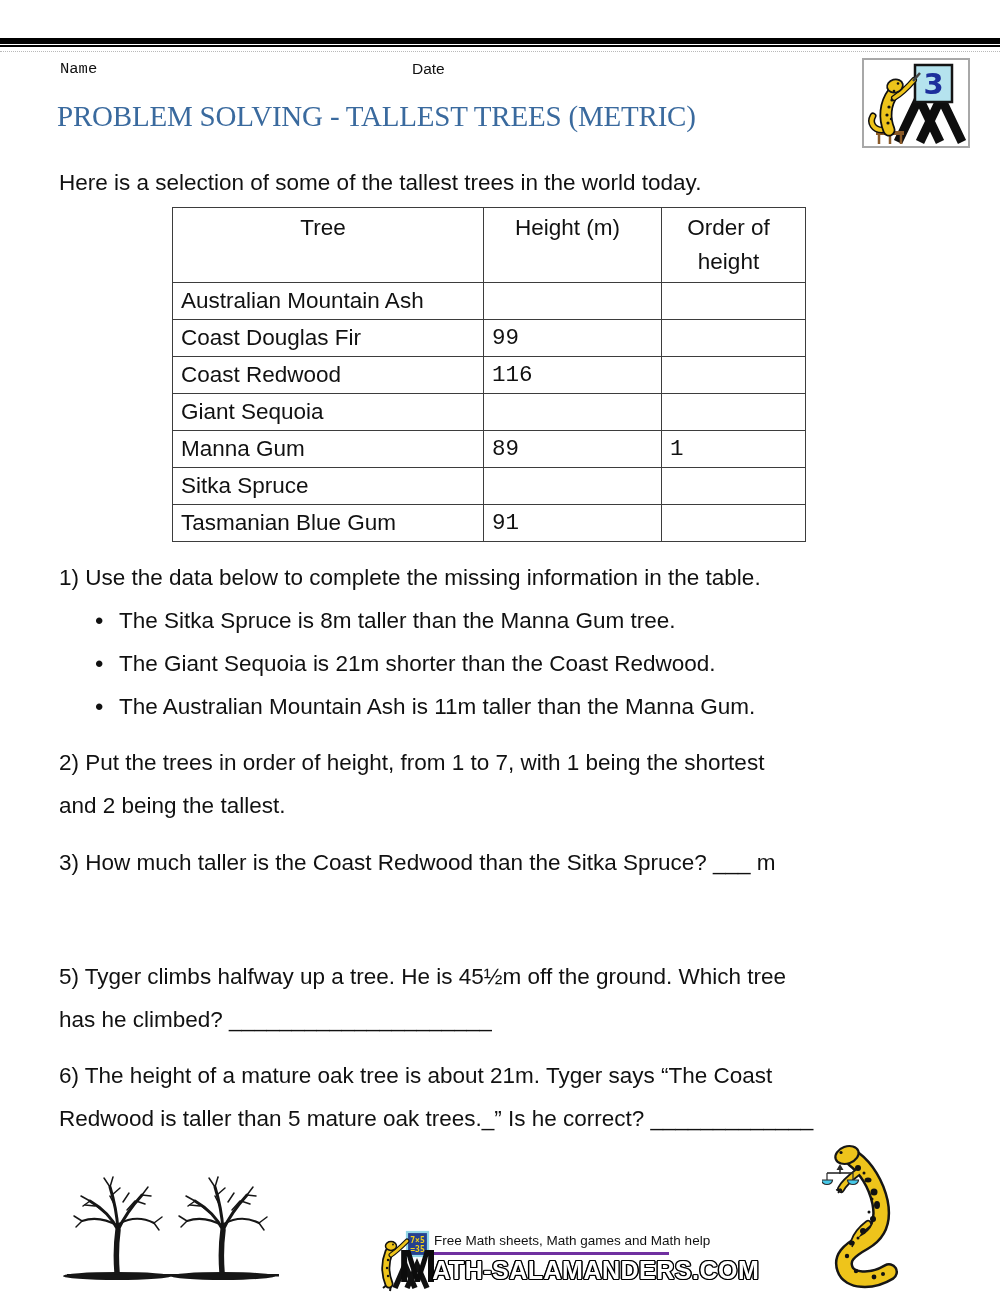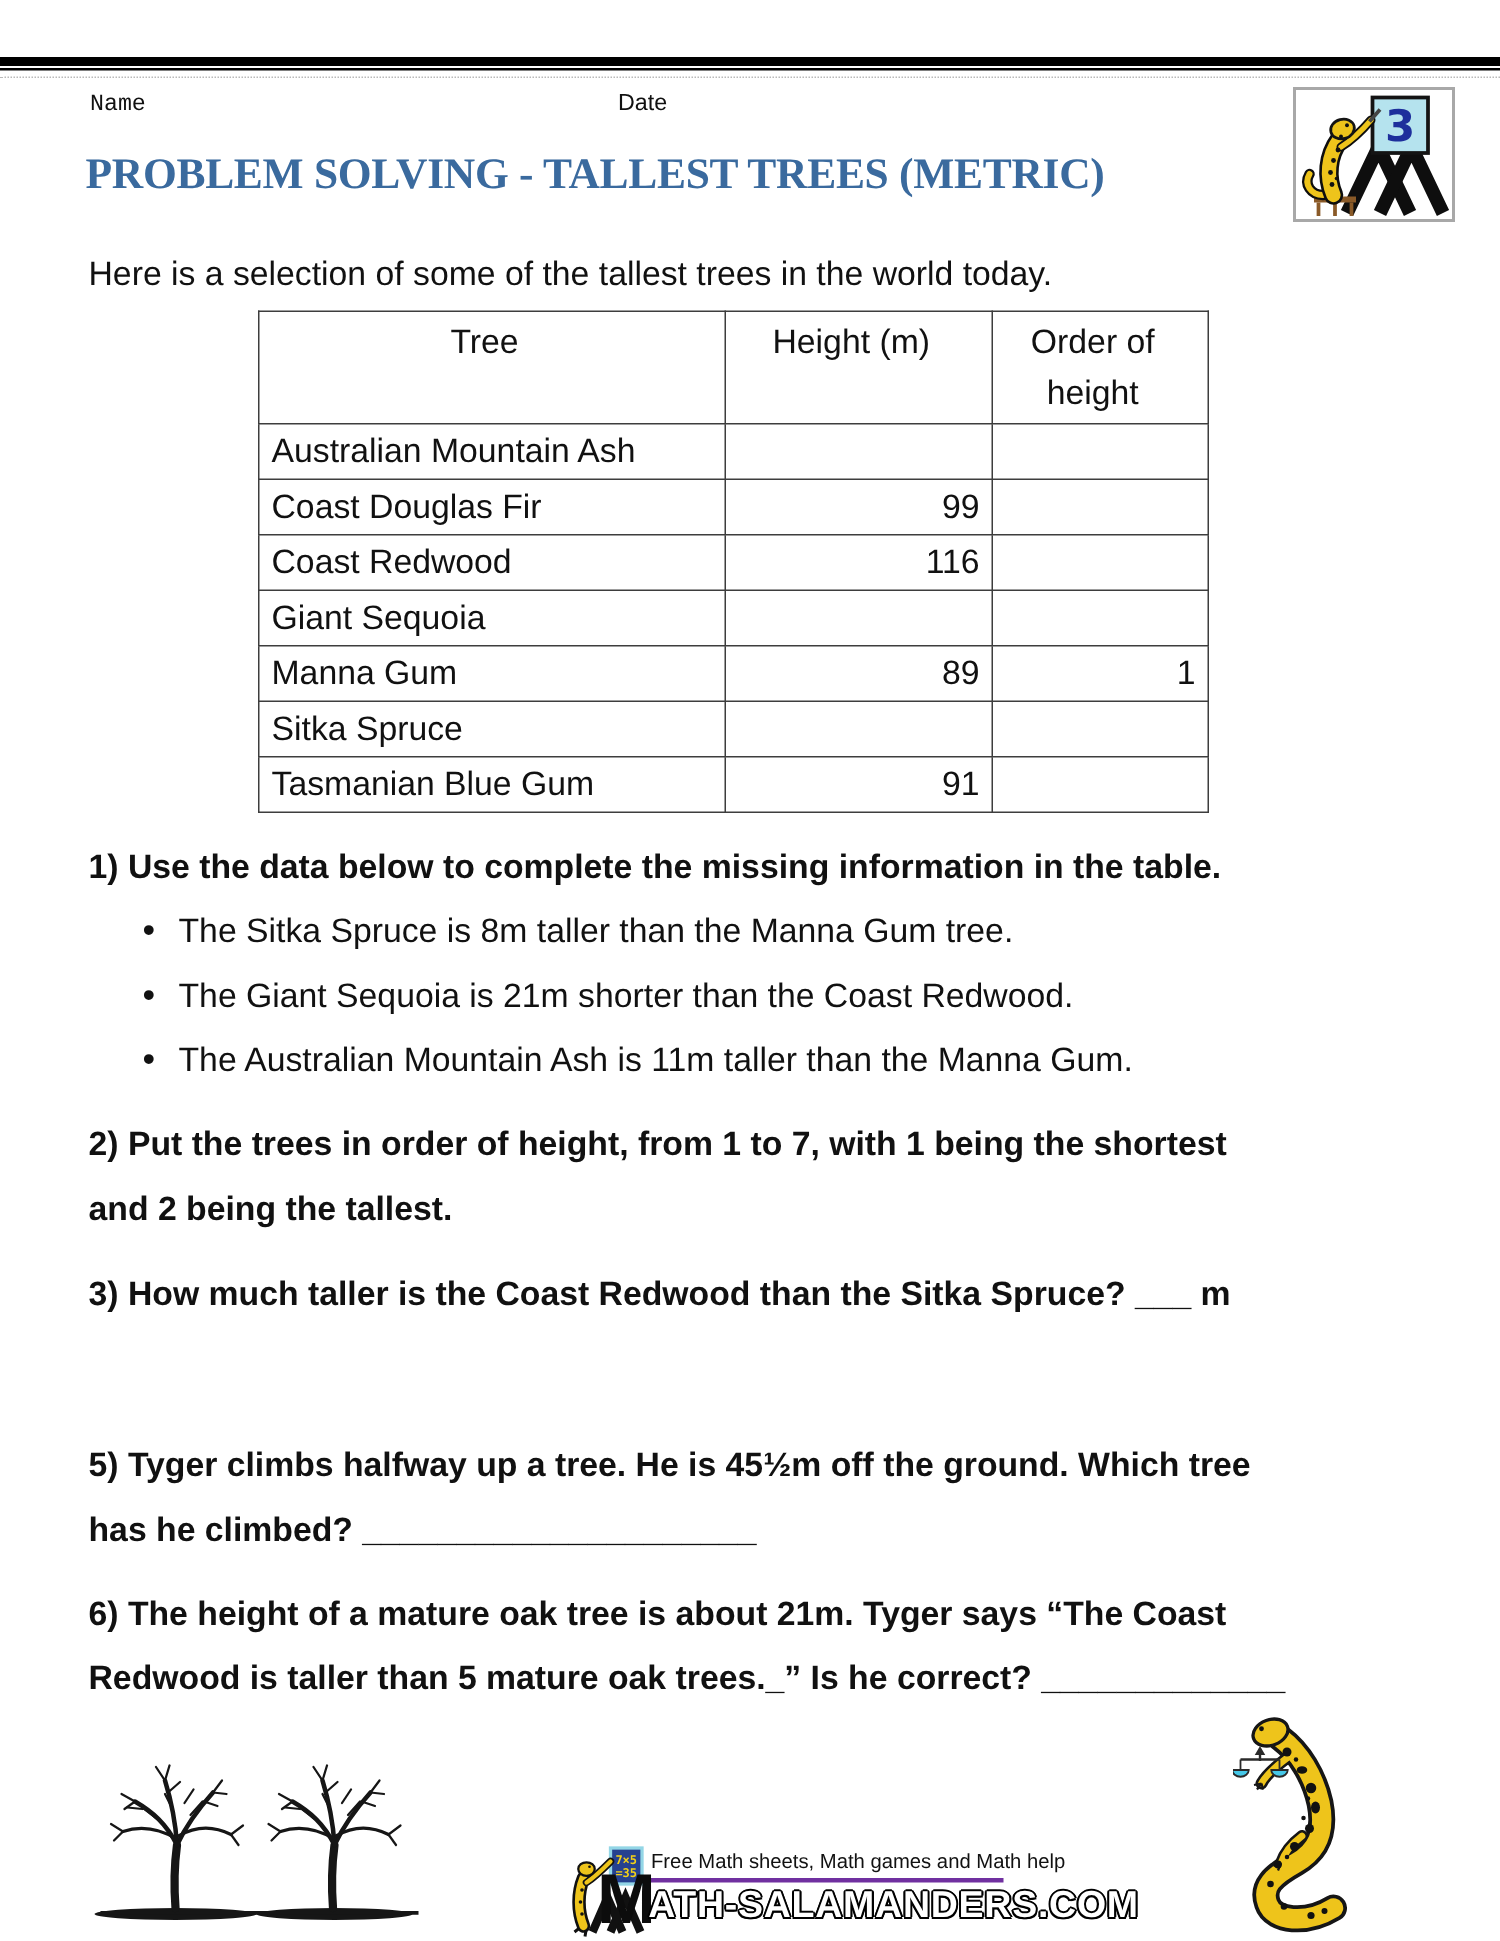--- a/index.html
+++ b/index.html
@@ -15,34 +15,34 @@
     font-family:"Liberation Sans",sans-serif;color:var(--c-ink);
   }
   .top-rule{position:absolute;left:0;top:38px;width:1000px;height:9px;
     background:linear-gradient(to bottom,#000 0,#000 6px,#fff 6px,#fff 7px,#000 7px,#000 9px);}
   .top-rule-dotted{position:absolute;left:0;top:51px;width:1000px;border-top:1px dotted #b9b9b9;}
   .name-label{position:absolute;left:60px;top:60px;font-size:15.5px;font-family:Liberation Mono, monospace;}
   .date-label{position:absolute;left:412px;top:60px;font-size:15.5px;}
   .badge{position:absolute;left:862px;top:58px;width:108px;height:90px;background:#fff;
     border:2px solid #a8a8a8;box-sizing:border-box;}
   .page-title{position:absolute;left:57px;top:100px;width:760px;
-    font-family:"Liberation Serif",serif;font-weight:bold;font-size:29px;
+    font-family:"Liberation Serif",serif;font-weight:normal;font-size:29px;
     letter-spacing:-0.2px;color:var(--c-title);white-space:nowrap;}
   .intro{position:absolute;left:59px;top:170px;font-size:22.5px;white-space:nowrap;}
   table.tree-table{position:absolute;left:172px;top:207px;border-collapse:collapse;
     table-layout:fixed;font-size:22.5px;}
   .tree-table th,.tree-table td{border:1px solid #3d3d3d;font-weight:normal;overflow:hidden;}
   .tree-table th{height:71px;vertical-align:top;padding:3px 14px 0 4px;text-align:center;line-height:34px;}
   .tree-table td{height:36px;padding:0 8px;}
   .col-tree{width:311px;}
   .col-height{width:178px;}
   .col-order{width:144px;}
   td.c-tree{text-align:left;}
-  td.c-height,td.c-order{text-align:right;}
-  .q{position:absolute;left:59px;font-size:22.5px;line-height:43px;white-space:nowrap;font-weight:bold;}
+  td.c-height,td.c-order{text-align:left;font-family:Liberation Mono, monospace;}
+  .q{position:absolute;left:59px;font-size:22.5px;line-height:43px;white-space:nowrap;}
   .q1{top:556px;}
   .bullets{position:absolute;left:95px;top:599px;font-size:22.5px;}
   .bullet-row{display:flex;height:43px;line-height:43px;white-space:nowrap;}
   .bullet-row .bullet{width:24px;font-size:24px;}
   .q2{top:741px;}
   .q3{top:841px;}
   .q4{top:899px;}
   .q5{top:955px;}
   .q6{top:1054px;}
   .footer-trees{position:absolute;left:55px;top:1152px;}

